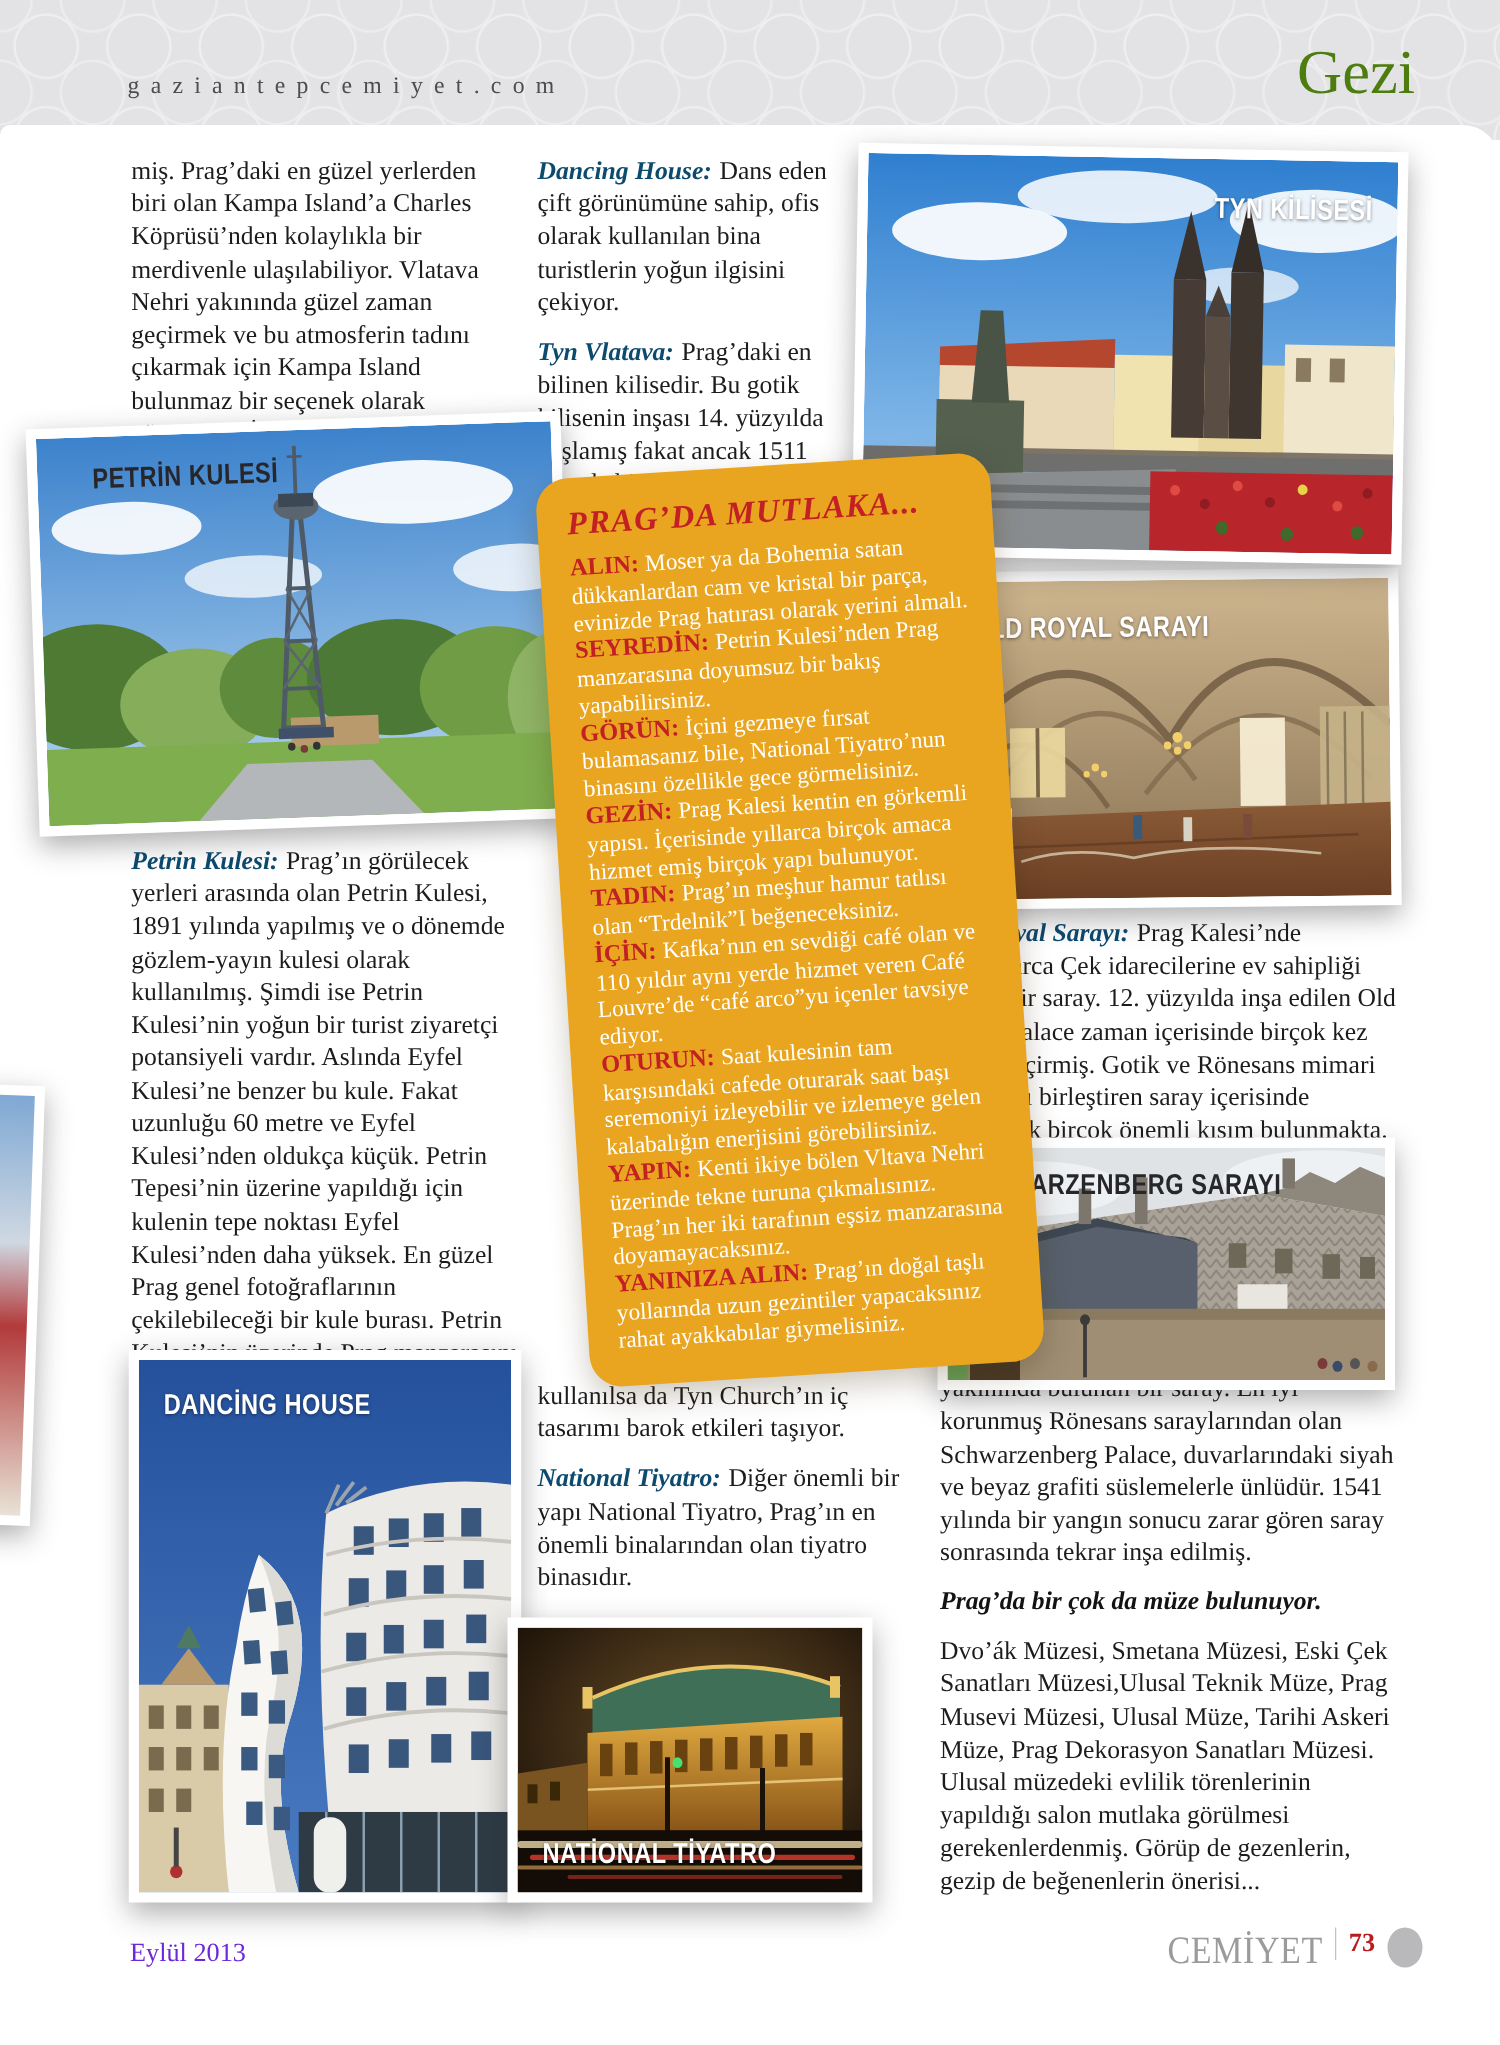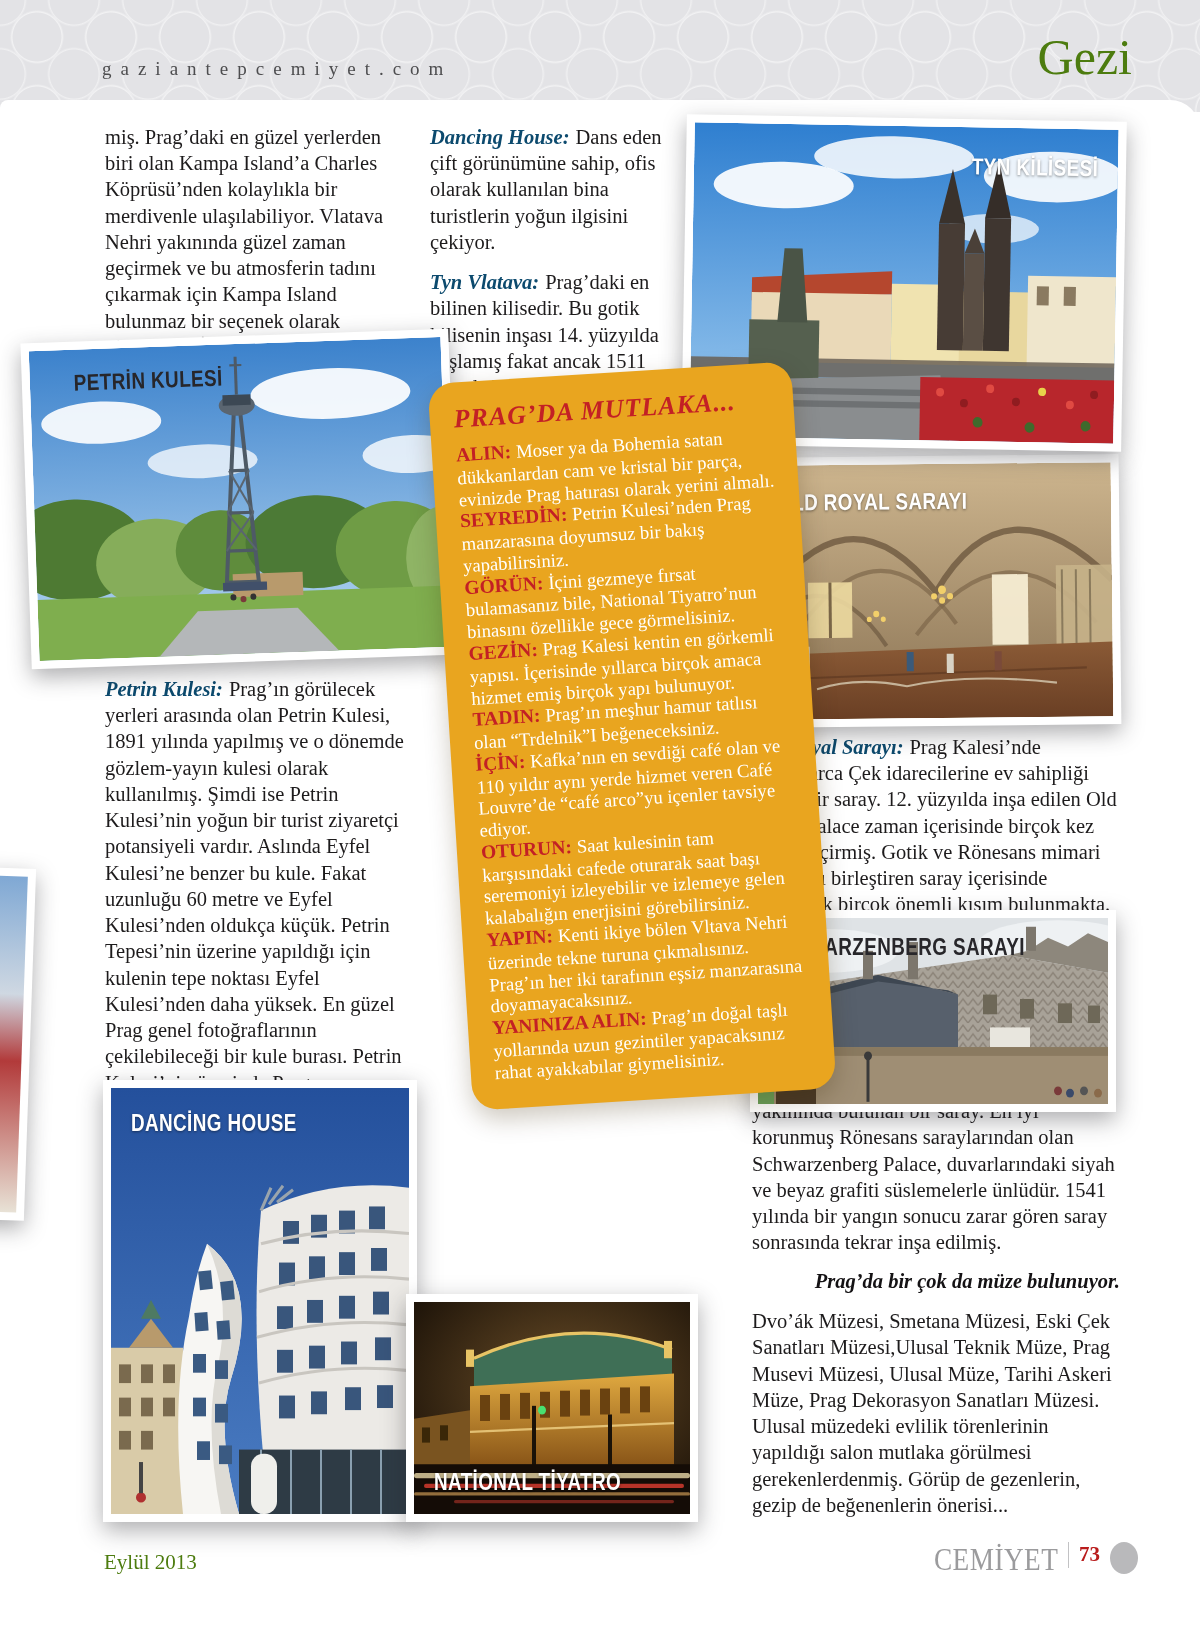--- a/index.html
+++ b/index.html
@@ -22,21 +22,21 @@
   .bodytext{position:absolute;font-size:20.5px;line-height:1.28;color:#1d1b1c;text-align:left;}
   .bodytext p{margin:0 0 14px 0;}
   .lead{color:#0c4a6e;font-style:italic;font-weight:700;margin-right:6px;}
   .col1{left:105px;top:124px;width:302px;}
   .col2{left:430px;top:124px;width:244px;}
   .petrin-text{left:105px;top:676px;width:314px;}
   .mid2{left:430px;top:1104px;width:294px;}
   .right-old{left:752px;top:734px;width:368px;}
   .right-scw{left:752px;top:1072px;width:368px;}
   .right-muze{left:752px;top:1268px;width:368px;}
-  .muze-head{font-weight:700;font-style:italic;color:#141214;margin-bottom:2px;text-align:right;}
+  .muze-head{font-weight:700;font-style:italic;color:#141214;margin-bottom:2px;}
   
   .photo{position:absolute;background:#fff;padding:8px;box-shadow:0 8px 22px rgba(40,40,45,.38);}
   .photo .ill{position:relative;width:100%;height:100%;overflow:hidden;}
   .photo svg{display:block;}
   .caption{position:absolute;font-family:"Liberation Sans",sans-serif;font-weight:700;
     font-size:23px;letter-spacing:.5px;transform:scaleX(.82);transform-origin:left center;
     white-space:nowrap;}
   .caption.white{color:#fff;text-shadow:0 1px 3px rgba(0,0,0,.45);}
   .caption.dark{color:#27262a;}
   .photo-tyn{left:684px;top:118px;width:424px;height:314px;transform:rotate(1deg);z-index:3;}
@@ -49,21 +49,21 @@
   .edge-photo .strip{width:100%;height:100%;background:linear-gradient(180deg,#7fa8d4 0%,#cfd8e2 35%,#b23a3a 55%,#e8e2d6 100%);}
   
   .mutlaka{position:absolute;left:450px;top:372px;width:316px;z-index:6;
     background:#e9a51f;border-radius:26px;padding:22px 24px 26px 24px;
     transform:rotate(-3.6deg);box-shadow:0 10px 24px rgba(60,40,0,.25);}
   .mutlaka-title{color:#c32025;font-weight:700;font-style:italic;font-size:26px;
     letter-spacing:1px;margin:0 0 10px 0;}
   .mutlaka p{margin:0;font-size:18.6px;line-height:1.17;color:#ffffff;}
   .mutlaka .mlabel{color:#c32025;font-weight:700;font-style:normal;font-size:19.5px;margin-right:5px;}
   
-  .footer-issue{position:absolute;left:104px;top:1550px;font-size:21px;color:#4d7c0f;}
+  .footer-issue{position:absolute;left:104px;top:1550px;font-size:21px;color:#6d28d9;}
   .footer-right{position:absolute;right:62px;top:1542px;display:flex;gap:10px;}
   .footer-mag{font-size:31px;color:#9b9b9d;letter-spacing:.5px;transform:scaleX(.88);transform-origin:right center;}
   .footer-sep{width:1px;height:26px;background:#c2c2c4;}
   .footer-num{font-size:21px;color:#b91c1c;font-weight:700;}
   .footer-dot{width:28px;height:32px;border-radius:50%;background:#b9b9bb;}
 </style>
 </head>
 <body>
 
 <div id="page">
@@ -375,20 +375,24 @@
 
         <path d="M150,118 L160,96 M158,112 L172,94 M166,110 L182,98" stroke="#9aa4ac" stroke-width="3" fill="none"></path>
 
         <circle cx="30" cy="394" r="5" fill="#b03030"></circle>
         <rect x="28" y="360" width="4" height="30" fill="#444"></rect>
       </svg>
       <div class="caption white" style="top:22px;left:20px;">DANCİNG HOUSE</div>
     </div>
   </div>
 
+  <div class="bodytext mid2">
+    <p>kullanılsa da Tyn Church’ın iç tasarımı barok etkileri taşıyor.</p>
+    <p><span class="lead">National Tiyatro:</span><span>Diğer önemli bir yapı National Tiyatro, Prag’ın en önemli binalarından olan tiyatro binasıdır.</span></p>
+  </div>
 
   <div class="photo photo-national">
     <div class="ill">
       <svg width="100%" height="100%" viewBox="0 0 276 196" preserveAspectRatio="none">
         <defs>
           <linearGradient id="gold" x1="0" y1="0" x2="0" y2="1">
             <stop offset="0" stop-color="#e0a940"></stop>
               <stop offset="1" stop-color="#8a5618"></stop>
           </linearGradient>
           <radialGradient id="glow" cx="0.55" cy="0.4" r="0.8">

